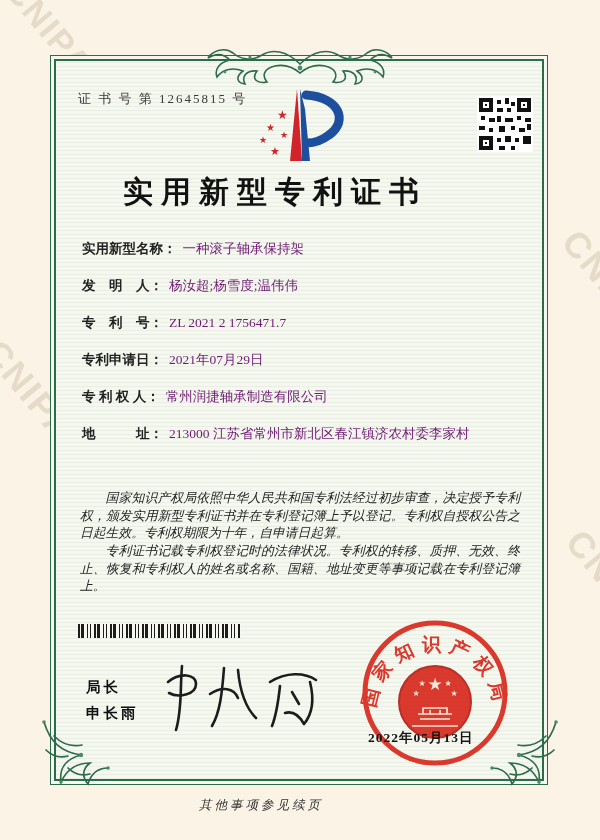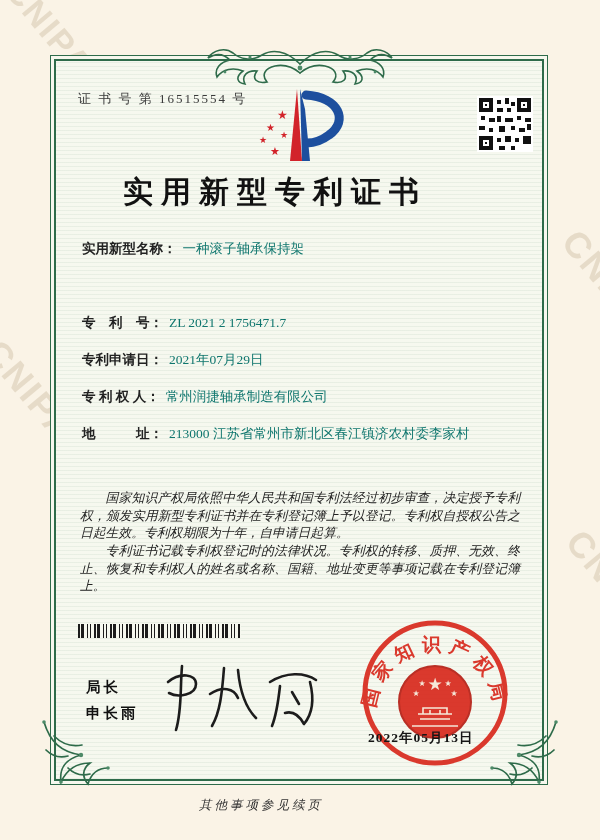--- a/index.html
+++ b/index.html
@@ -29,21 +29,21 @@
   }
   .cert-no{position:absolute;left:78px;top:90px;font-size:13px;letter-spacing:2px;color:#3a3a3a;}
   .logo{position:absolute;left:253px;top:83px;width:96px;height:84px;}
   .qr{position:absolute;left:477px;top:96px;width:56px;height:56px;}
   .title{
     position:absolute;left:0;top:172px;width:550px;text-align:center;
     font-size:30px;font-weight:bold;letter-spacing:8px;color:#111;
   }
   .field-row{position:absolute;left:82px;font-size:13.5px;white-space:nowrap;}
   .field-label{font-weight:600;color:#222;}
-  .field-value{margin-left:6px;color:#0f766e;}
+  .field-value{margin-left:6px;color:#701a75;}
   .row-name{top:240px}.row-inventor{top:277px}.row-patno{top:314px}
   .row-filing{top:351px}.row-patentee{top:388px}.row-address{top:425px}
   .row-grant{top:458px}
   .grant-no-cell{margin-left:60px;}
   .para{
     position:absolute;left:80px;width:440px;font-size:12.8px;line-height:17.5px;
     text-align:justify;text-indent:2em;font-style:italic;color:#222;
   }
   .para1{top:490px}.para2{top:543px}
   .barcode{
@@ -116,21 +116,21 @@
       <path d="M68,34 C62,40 54,42 46,40"></path>
     </g>
     <g fill="#4d8a68">
       <circle cx="33" cy="39" r="2.2"></circle>
         <circle cx="53" cy="66" r="1.8"></circle>
         <circle cx="6" cy="52" r="1.8"></circle>
         <circle cx="70" cy="6" r="1.8"></circle>
     </g>
   </svg>
 
-  <div class="cert-no">证 书 号 第 16515554 号</div>
+  <div class="cert-no">证 书 号 第 12645815 号</div>
 
   <svg class="logo" viewBox="0 0 96 84">
     <polygon points="44,6 37,78 49,78" fill="#d2232a"></polygon>
     <polygon points="47,6 49,78 57,78 52,26" fill="#1d4f9e"></polygon>
     <path d="M53,12 C86,14 96,38 76,52 C68,58 60,60 54,60" fill="none" stroke="#1d4f9e" stroke-width="9" stroke-linecap="round"></path>
     <g fill="#d2232a" font-family="'DejaVu Sans',sans-serif">
       <text x="24" y="36" font-size="12">★</text>
       <text x="13" y="48" font-size="10">★</text>
       <text x="6" y="60" font-size="9">★</text>
       <text x="27" y="55" font-size="9">★</text>
@@ -178,20 +178,23 @@
         <rect x="46" y="8" width="2" height="2"></rect>
         <rect x="8" y="46" width="2" height="2"></rect>
     </g>
   </svg>
 
   <div class="title">实用新型专利证书</div>
 
   <div class="field-row row-name">
     <span class="field-label">实用新型名称：</span><span class="field-value">一种滚子轴承保持架</span>
   </div>
+  <div class="field-row row-inventor">
+    <span class="field-label">发　明　人：</span><span class="field-value">杨汝超;杨雪度;温伟伟</span>
+  </div>
   <div class="field-row row-patno">
     <span class="field-label">专　利　号：</span><span class="field-value">ZL 2021 2 1756471.7</span>
   </div>
   <div class="field-row row-filing">
     <span class="field-label">专利申请日：</span><span class="field-value">2021年07月29日</span>
   </div>
   <div class="field-row row-patentee">
     <span class="field-label">专 利 权 人：</span><span class="field-value">常州润捷轴承制造有限公司</span>
   </div>
   <div class="field-row row-address">

